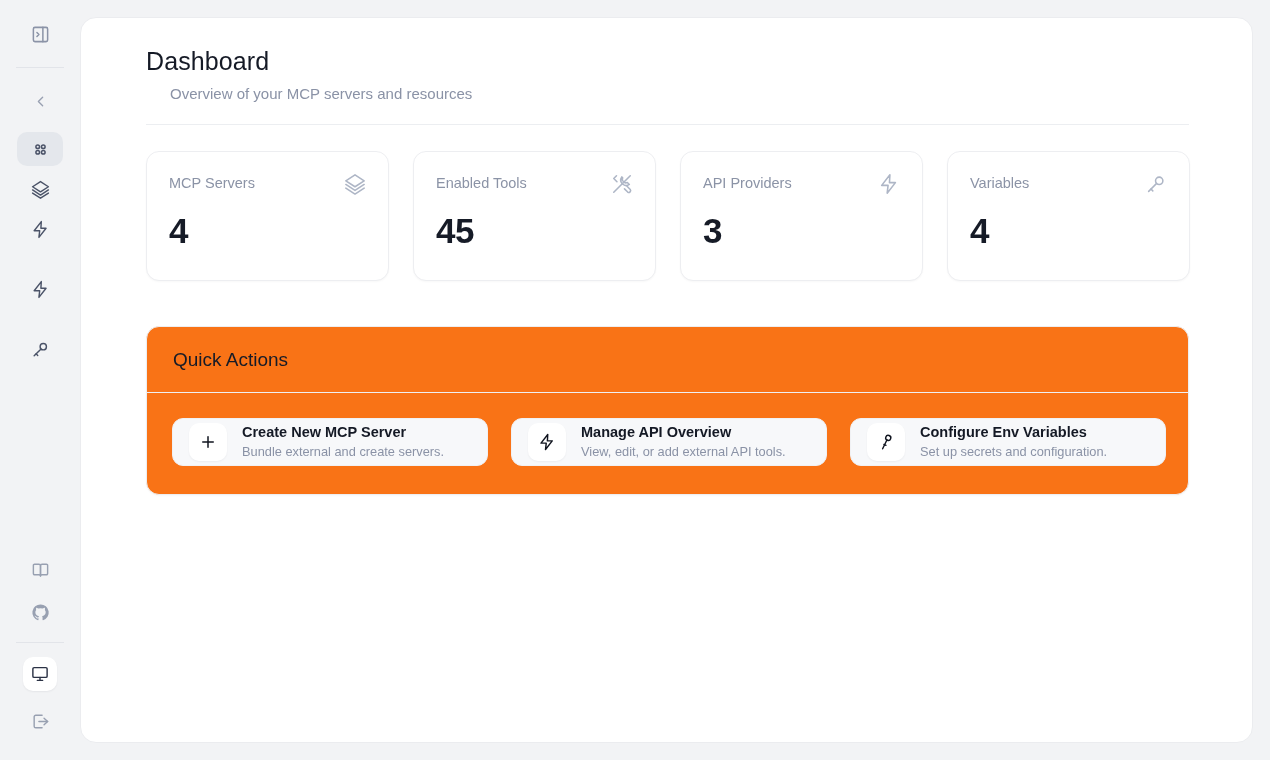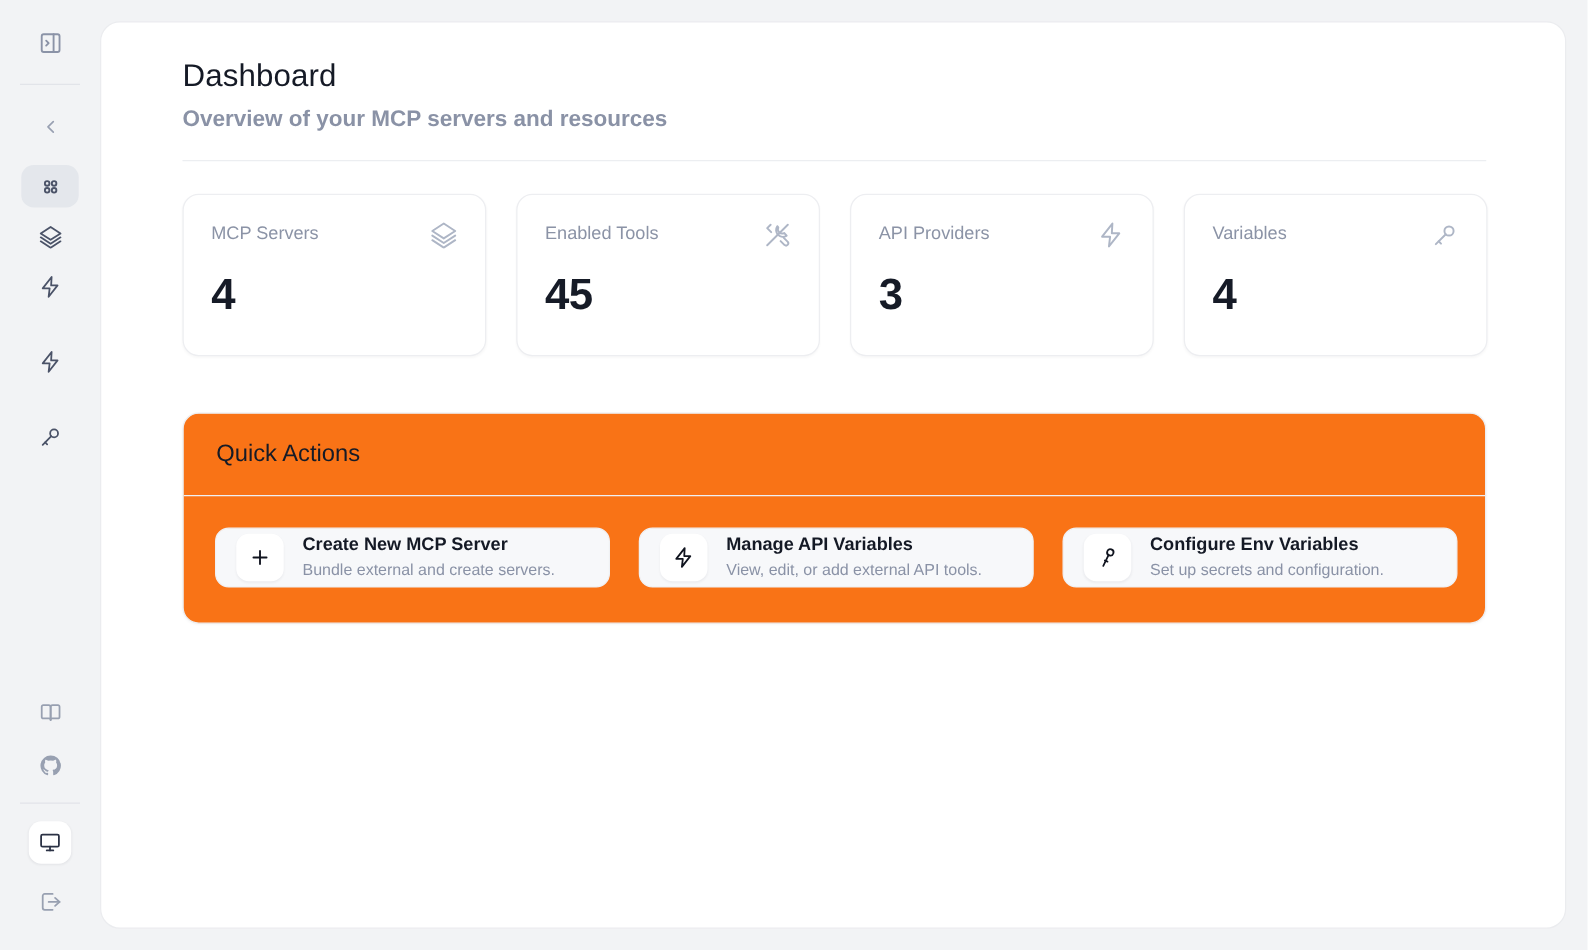--- a/index.html
+++ b/index.html
@@ -132,23 +132,24 @@
 
   .page-title {
     font-size: 25px;
     font-weight: 400;
     letter-spacing: .1px;
     color: #151a26;
     line-height: 1.2;
   }
   .page-sub {
     margin-top: 9px;
-    font-size: 18px;
+    font-size: 15px;
     color: #8a92a6;
-    font-weight: 700;
+    font-weight: 400;
+    margin-left: 24px;
   }
 
   .header-rule {
     margin-top: 22px;
     height: 1px;
     background: #eceef1;
     width: 1043px;
   }
 
   
@@ -437,21 +438,21 @@
             </span>
           </div>
 
           <div class="qa-item">
             <span class="qa-ico">
               <svg width="18" height="18" viewBox="0 0 24 24" fill="none" stroke="currentColor" stroke-width="1.9" stroke-linecap="round" stroke-linejoin="round">
                 <polygon points="13 2 4 13.5 11 13.5 10 22 19 10.5 12.5 10.5 13 2"></polygon>
               </svg>
             </span>
             <span class="qa-text">
-              <span class="qa-name">Manage API Variables</span>
+              <span class="qa-name">Manage API Overview</span>
               <span class="qa-desc" style="display:block;">View, edit, or add external API tools.</span>
             </span>
           </div>
 
           <div class="qa-item">
             <span class="qa-ico">
               <svg width="18" height="18" viewBox="0 0 24 24" fill="none" stroke="currentColor" stroke-width="1.9" stroke-linecap="round" stroke-linejoin="round">
                 <circle cx="15" cy="6.5" r="3.4" transform="rotate(20 15 6.5)"></circle>
                 <path d="M13.2 9.3 L7.5 21"></path>
                 <path d="M9.2 15.2 L12 16.4"></path>

